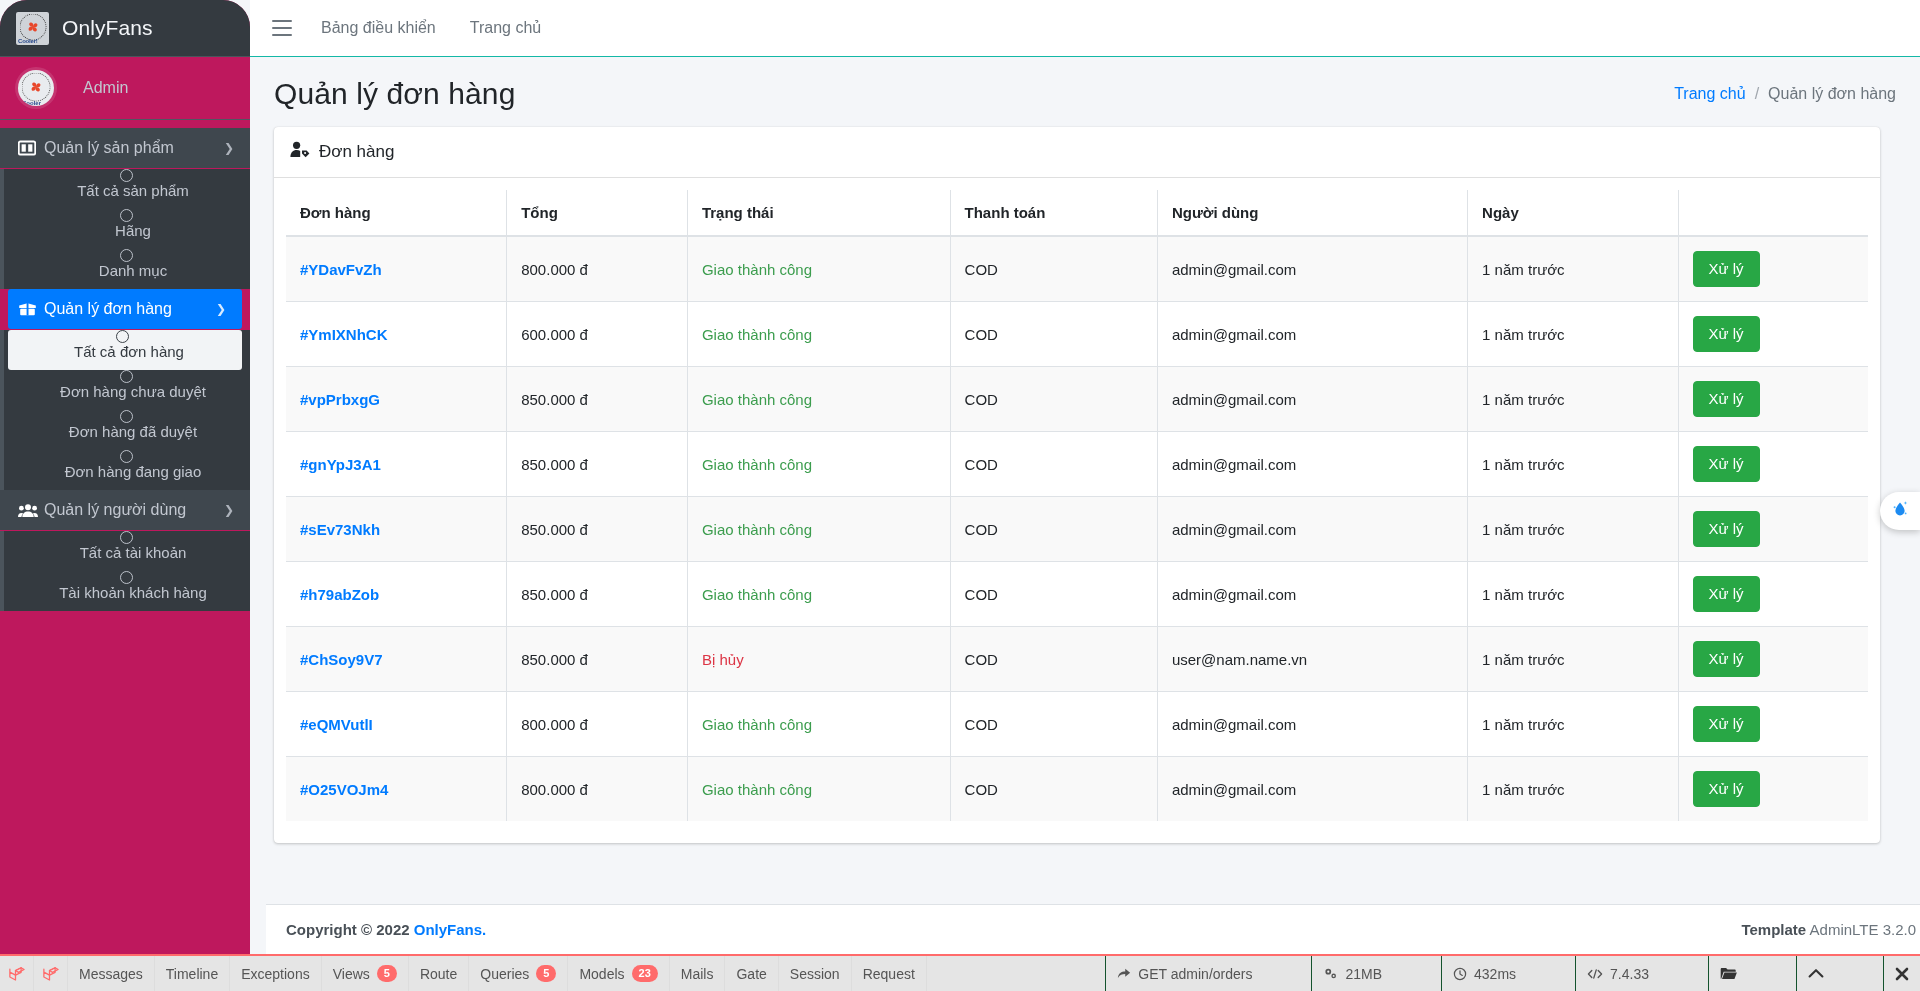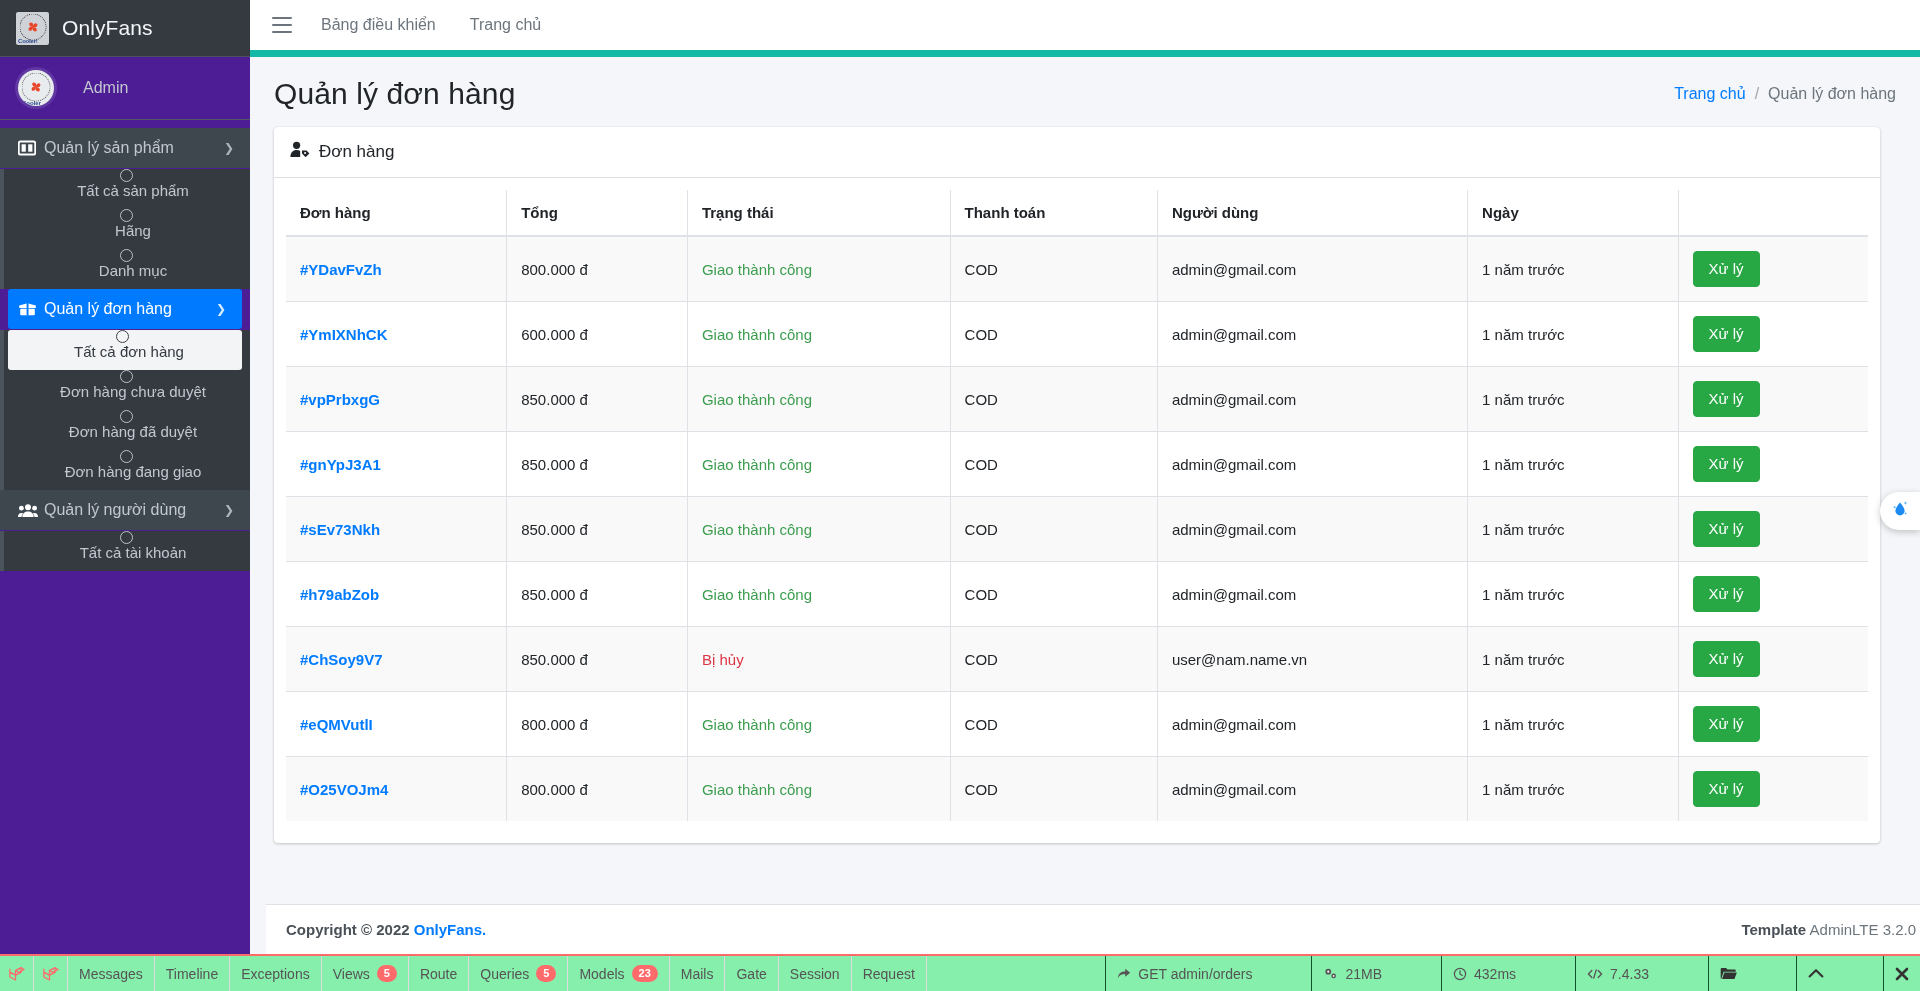--- a/index.html
+++ b/index.html
@@ -10,24 +10,25 @@
     font-size: 16px;
     background: #f4f6f9;
     overflow: hidden;
   }
   .app { position: relative; width: 1920px; height: 991px; }
 
   
   .sidebar {
     position: absolute; left: 0; top: 0;
     width: 250px; height: 991px;
-    background: #4c1d95;
+    background: #be185d;
     color: #c2c7d0;
     z-index: 30;
     overflow: hidden;
+    border-radius: 27px;
   }
   .brand {
     display: flex; align-items: center; gap: 13px;
     height: 57px; padding: 0 16px;
     border-bottom: 1px solid #4b545c;
     background: #343a40;
   }
   .brand-logo {
     width: 33px; height: 33px;
     background: #cfd3d8;
@@ -134,21 +135,21 @@
   
   .content-wrapper {
     position: absolute; left: 250px; top: 0;
     width: 1670px; height: 991px;
     background: #f4f6f9;
   }
   .navbar {
     height: 57px; background: #fff;
     display: flex; align-items: center;
     padding: 0 18px 0 10px;
-    border-bottom: 7px solid #14b8a6;
+    border-bottom: 1px solid #14b8a6;
     gap: 4px;
   }
   .nav-link {
     font-size: 16px; color: #6c757d;
     padding: 8px 15px; cursor: pointer;
     white-space: nowrap;
   }
   .hamburger {
     width: 20px; height: 16px; margin: 0 10px 0 12px;
     display: flex; flex-direction: column; justify-content: space-between;
@@ -240,21 +241,21 @@
     box-shadow: 0 2px 7px rgba(0,0,0,.22);
     display: flex; align-items: center; justify-content: center;
     cursor: pointer;
     z-index: 40;
   }
 
   
   .debugbar {
     position: absolute; left: 0; bottom: 0;
     width: 1920px; height: 37px;
-    background: #86efac;
+    background: #e5e5e5;
     border-top: 2px solid #ff6b6b;
     display: flex; align-items: stretch;
     font-size: 14px; color: #555;
     z-index: 50;
     font-family: "Liberation Sans", sans-serif;
   }
   .db-left, .db-right { display: flex; align-items: stretch; }
   .db-left { flex: 1 1 auto; }
   .db-logo {
     display:flex; align-items:center; justify-content:center;
@@ -386,20 +387,24 @@
             </svg>
         </span>
         <span class="glabel">Quản lý người dùng</span>
         <span class="chev">❯</span>
       </div>
       <div class="nav-sub sub-zone">
         <div class="nav-sub-item">
           <span class="circle-ico"></span>
           <span>Tất cả tài khoản</span>
         </div>
+        <div class="nav-sub-item">
+          <span class="circle-ico"></span>
+          <span>Tài khoản khách hàng</span>
+        </div>
       </div>
 
     </nav>
   </aside>
 
   <div class="content-wrapper">
 
     <div class="navbar">
       <div class="hamburger">
         <span></span>

